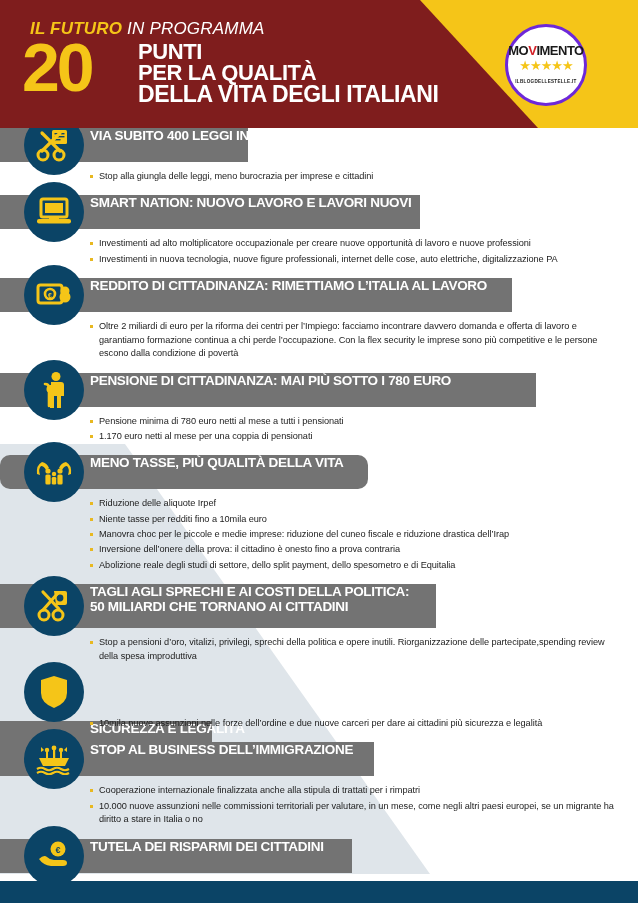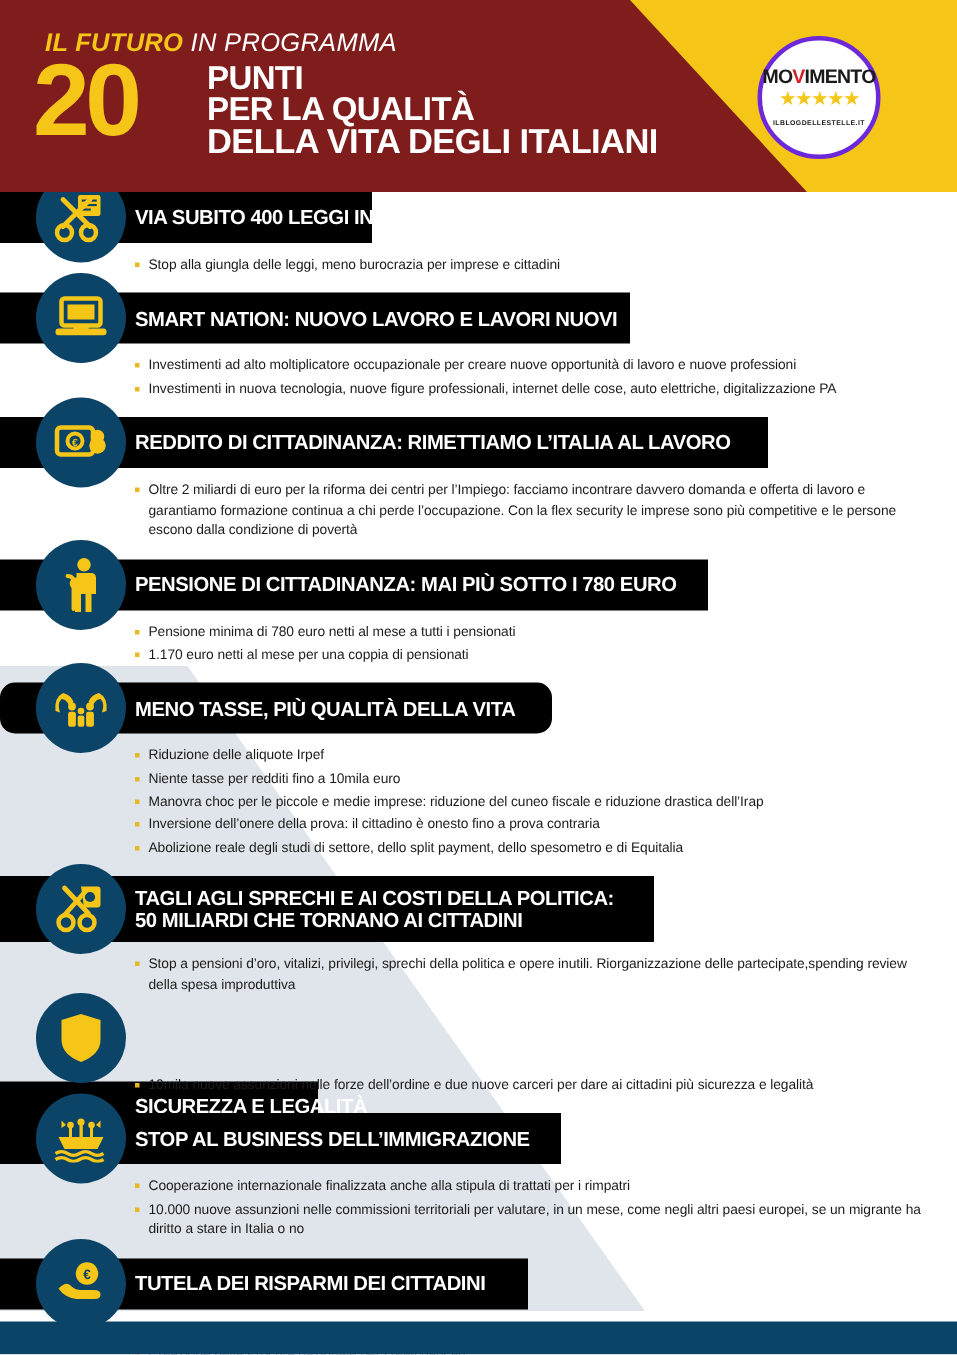--- a/index.html
+++ b/index.html
@@ -68,22 +68,22 @@
     position:absolute;top:52px;left:0;width:100%;text-align:center;
     font-size:4.6px;font-weight:bold;color:#1a1a1a;letter-spacing:.3px;
   }
 
   
   .points{position:absolute;left:0;top:128px;width:638px;z-index:3;}
   .point{position:relative;}
   .barwrap{position:relative;height:34px;}
   .bar{
     position:absolute;left:0;top:0;height:34px;
-    background:#000000;box-sizing:border-box;
-    display:flex;align-items:center;
+    background:#737373;box-sizing:border-box;
+    display:flex;
   }
   .bar.two{height:44px;}
   .barwrap.two{height:44px;}
   .bar-title{
     color:#ffffff;font-weight:bold;font-size:13.5px;
     letter-spacing:-.3px;line-height:1.12;
     margin-left:90px;padding-right:14px;white-space:nowrap;
   }
   .circle{
     position:absolute;left:24px;top:-13px;width:60px;height:60px;
@@ -207,21 +207,21 @@
               </g>
             </svg>
           </div>
         </div>
         <div class="bullets">
           <div class="bullet">Oltre 2 miliardi di euro per la riforma dei centri per l’Impiego: facciamo incontrare davvero domanda e offerta di lavoro e garantiamo formazione continua a chi perde l’occupazione. Con la flex security le imprese sono più competitive e le persone escono dalla condizione di povertà</div>
         </div>
       </div>
       <div class="point">
         <div class="barwrap">
-          <div class="bar" style="width: 472px;">
+          <div class="bar" style="width: 536px;">
             <div class="bar-title">
               <div>PENSIONE DI CITTADINANZA: MAI PIÙ SOTTO I 780 EURO</div>
             </div>
           </div>
           <div class="circle">
             <svg width="30" height="38" viewBox="0 0 30 38">
               <g fill="#f5c518">
                 <circle cx="17" cy="5.5" r="4.5"></circle>
                 <path d="M12 11 h10 a3 3 0 0 1 3 3 v11 h-3 v12 h-4 v-12 h-3 v12 h-4 v-15 a3 3 0 0 1 1-8 z"></path>
                 <path d="M6 13 q4 0 4 4 v18" stroke="#f5c518" stroke-width="2.6" fill="none" stroke-linecap="round"></path>

